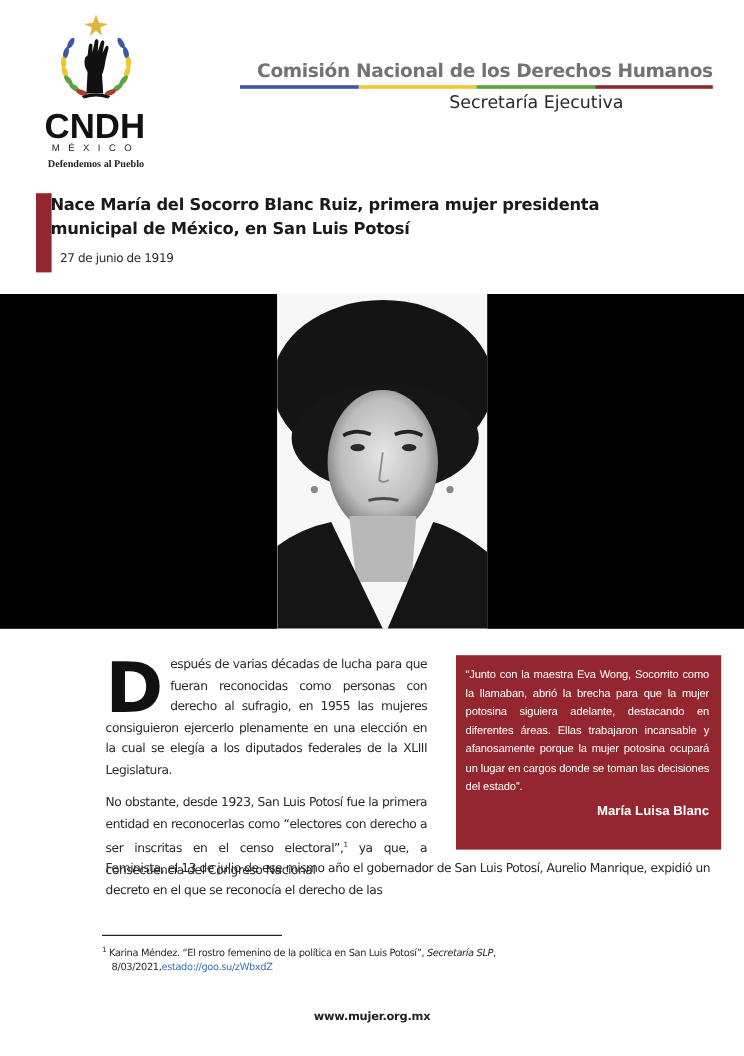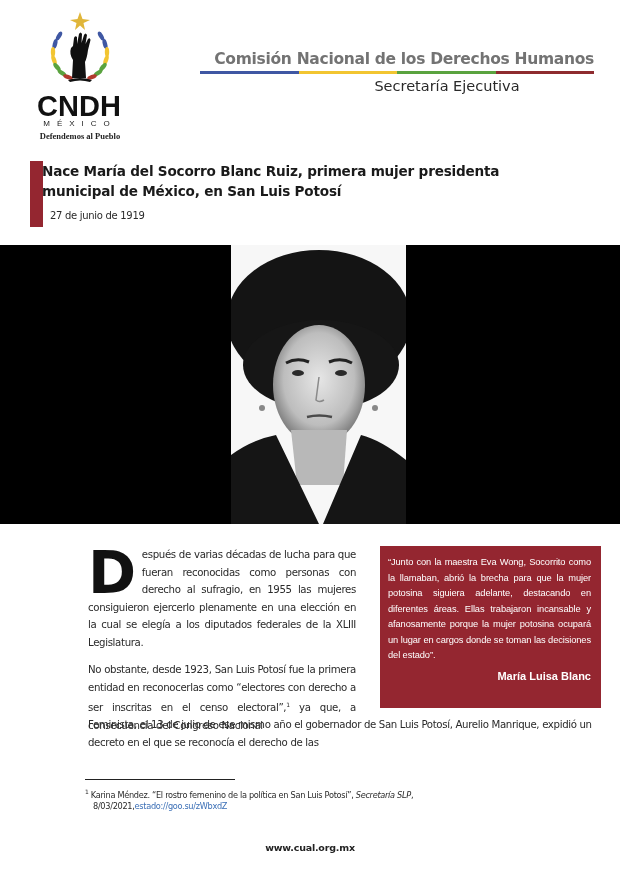--- a/index.html
+++ b/index.html
@@ -154,13 +154,13 @@
   <div class="quote-text">“Junto con la maestra Eva Wong, Socorrito como la llamaban, abrió la brecha para que la mujer potosina siguiera adelante, destacando en diferentes áreas. Ellas trabajaron incansable y afanosamente porque la mujer potosina ocupará un lugar en cargos donde se toman las decisiones del estado”.</div>
   <div class="quote-author">María Luisa Blanc</div>
 </div>
 
 <div class="fn-rule"></div>
 <div class="footnote">
   <sup>1</sup><span> Karina Méndez. “El rostro femenino de la política en San Luis Potosí”, </span><i>Secretaría SLP</i><span>,</span><br>
   <span class="indent">8/03/2021, </span><span class="link">estado://goo.su/zWbxdZ</span>
 </div>
 
-<div class="footer-url">www.cual.org.mx</div>
+<div class="footer-url">www.mujer.org.mx</div>
 
 </body></html>

